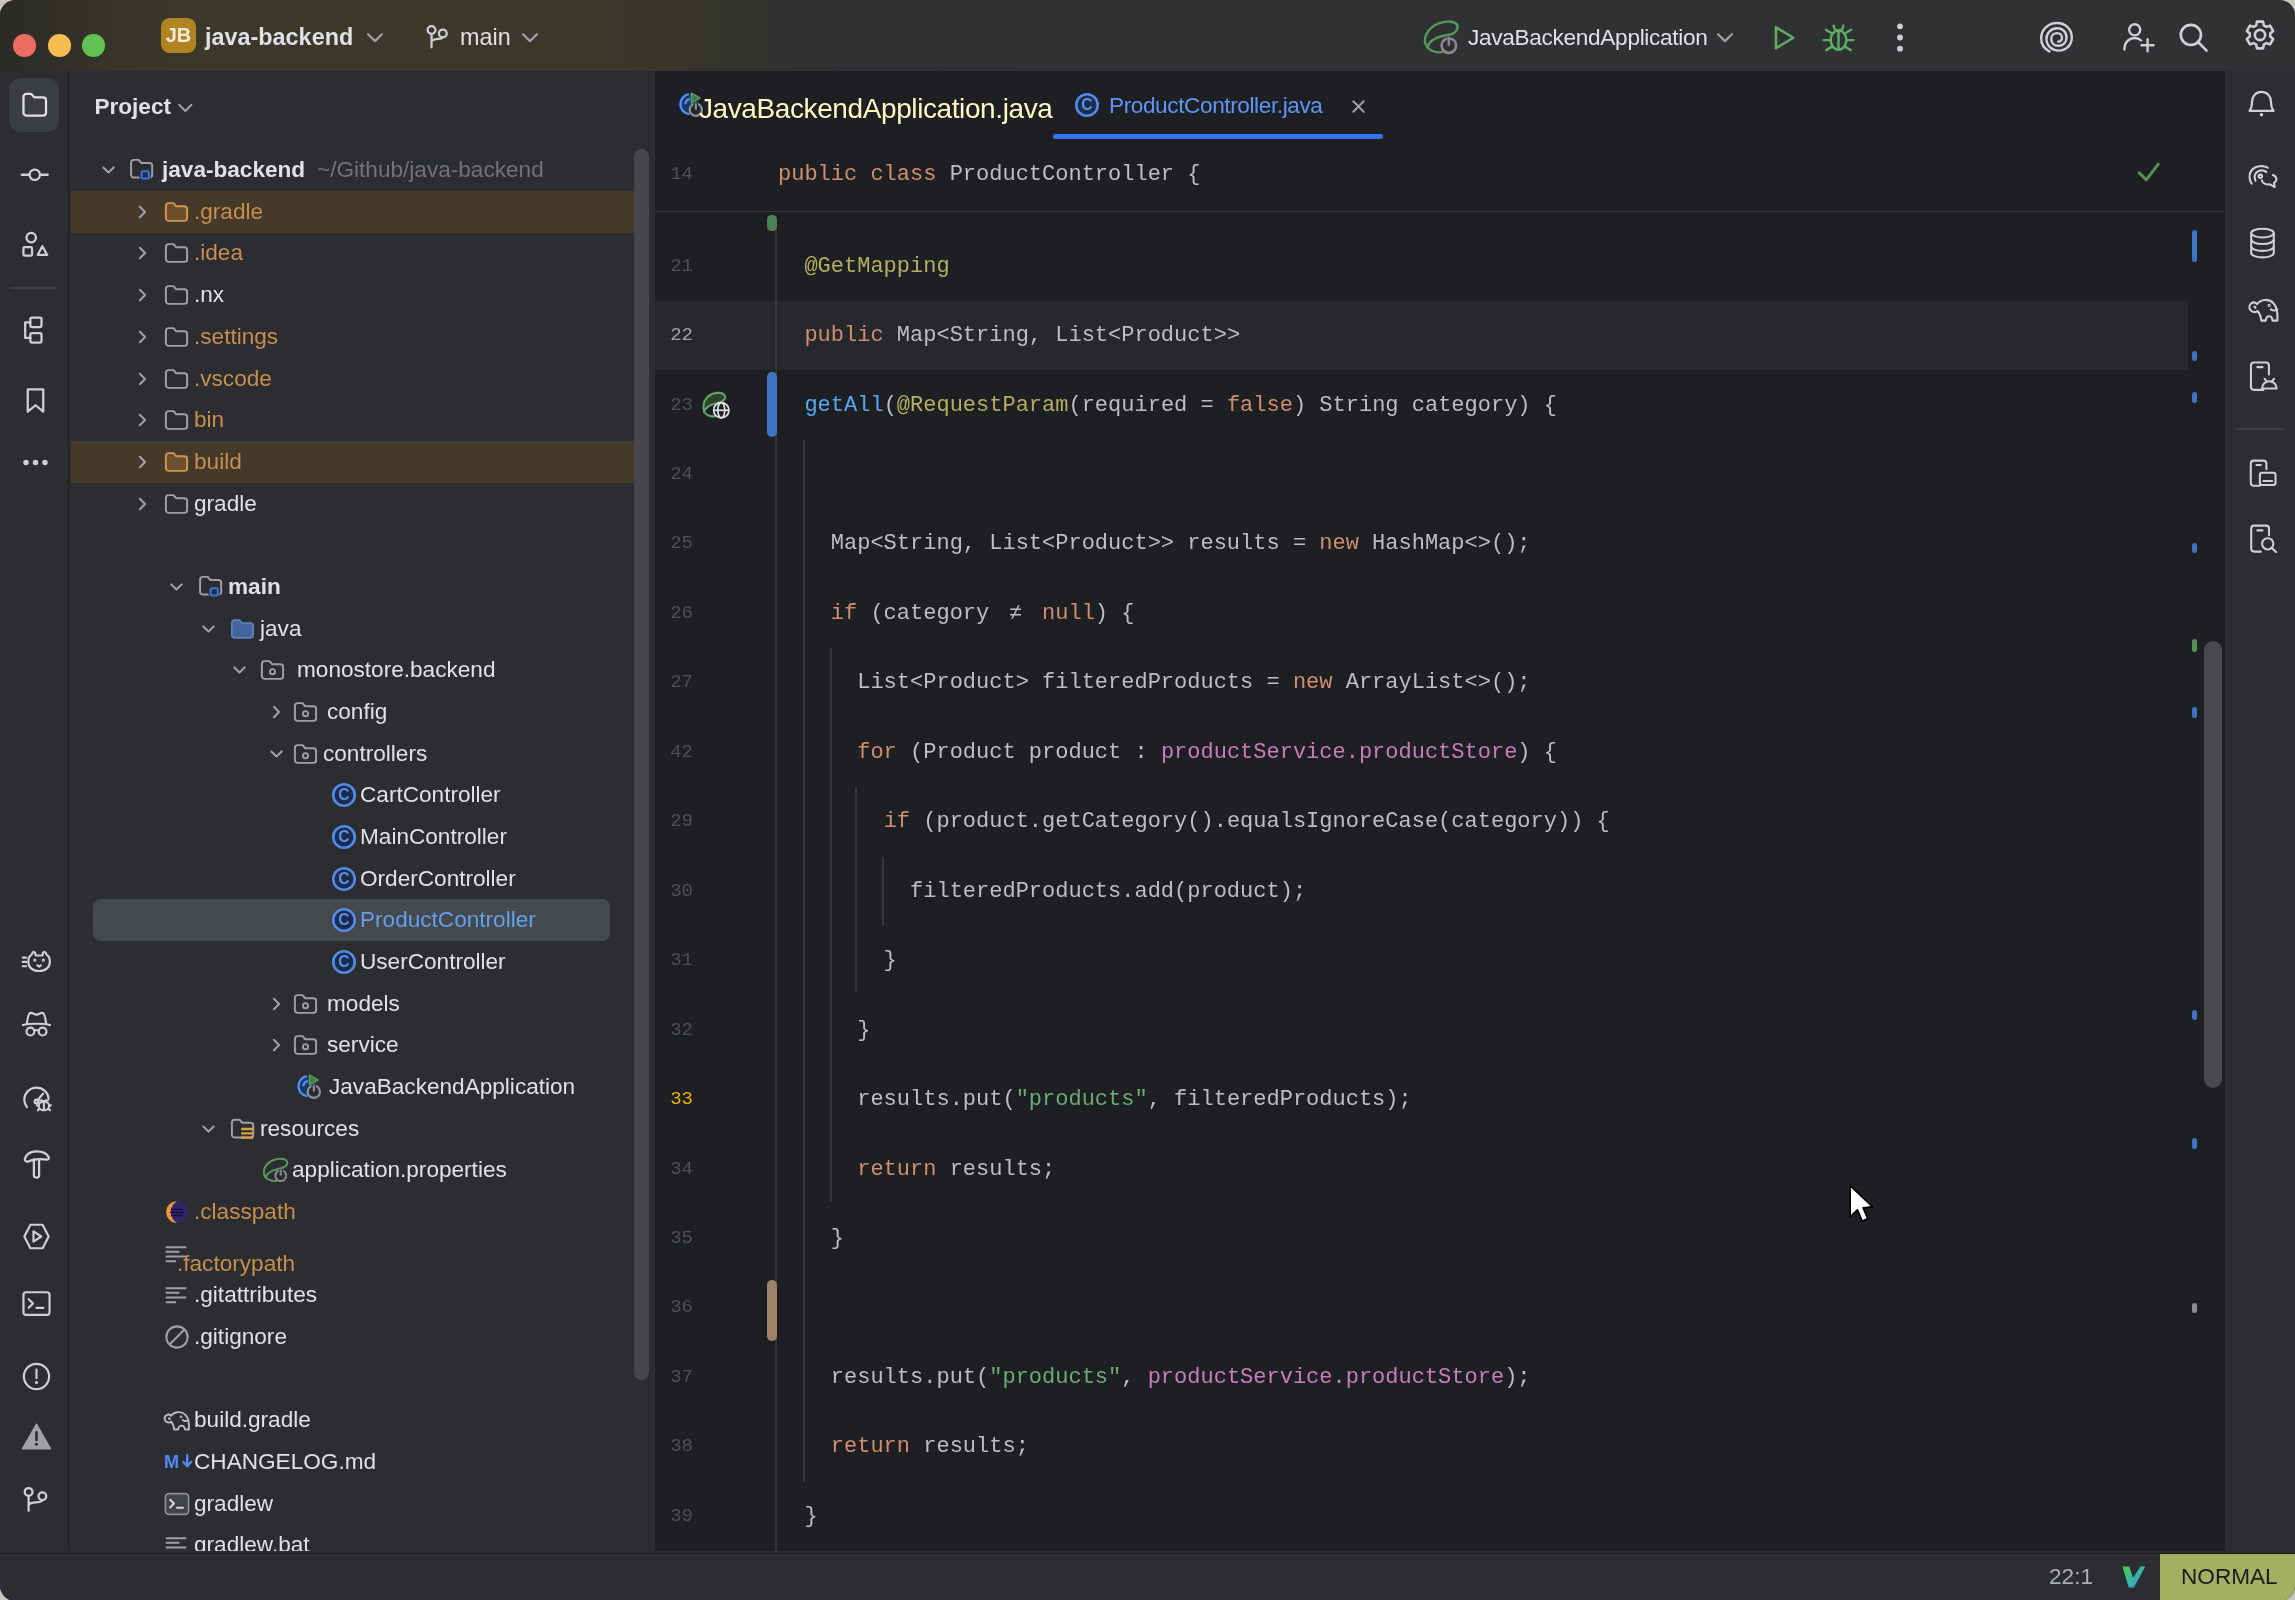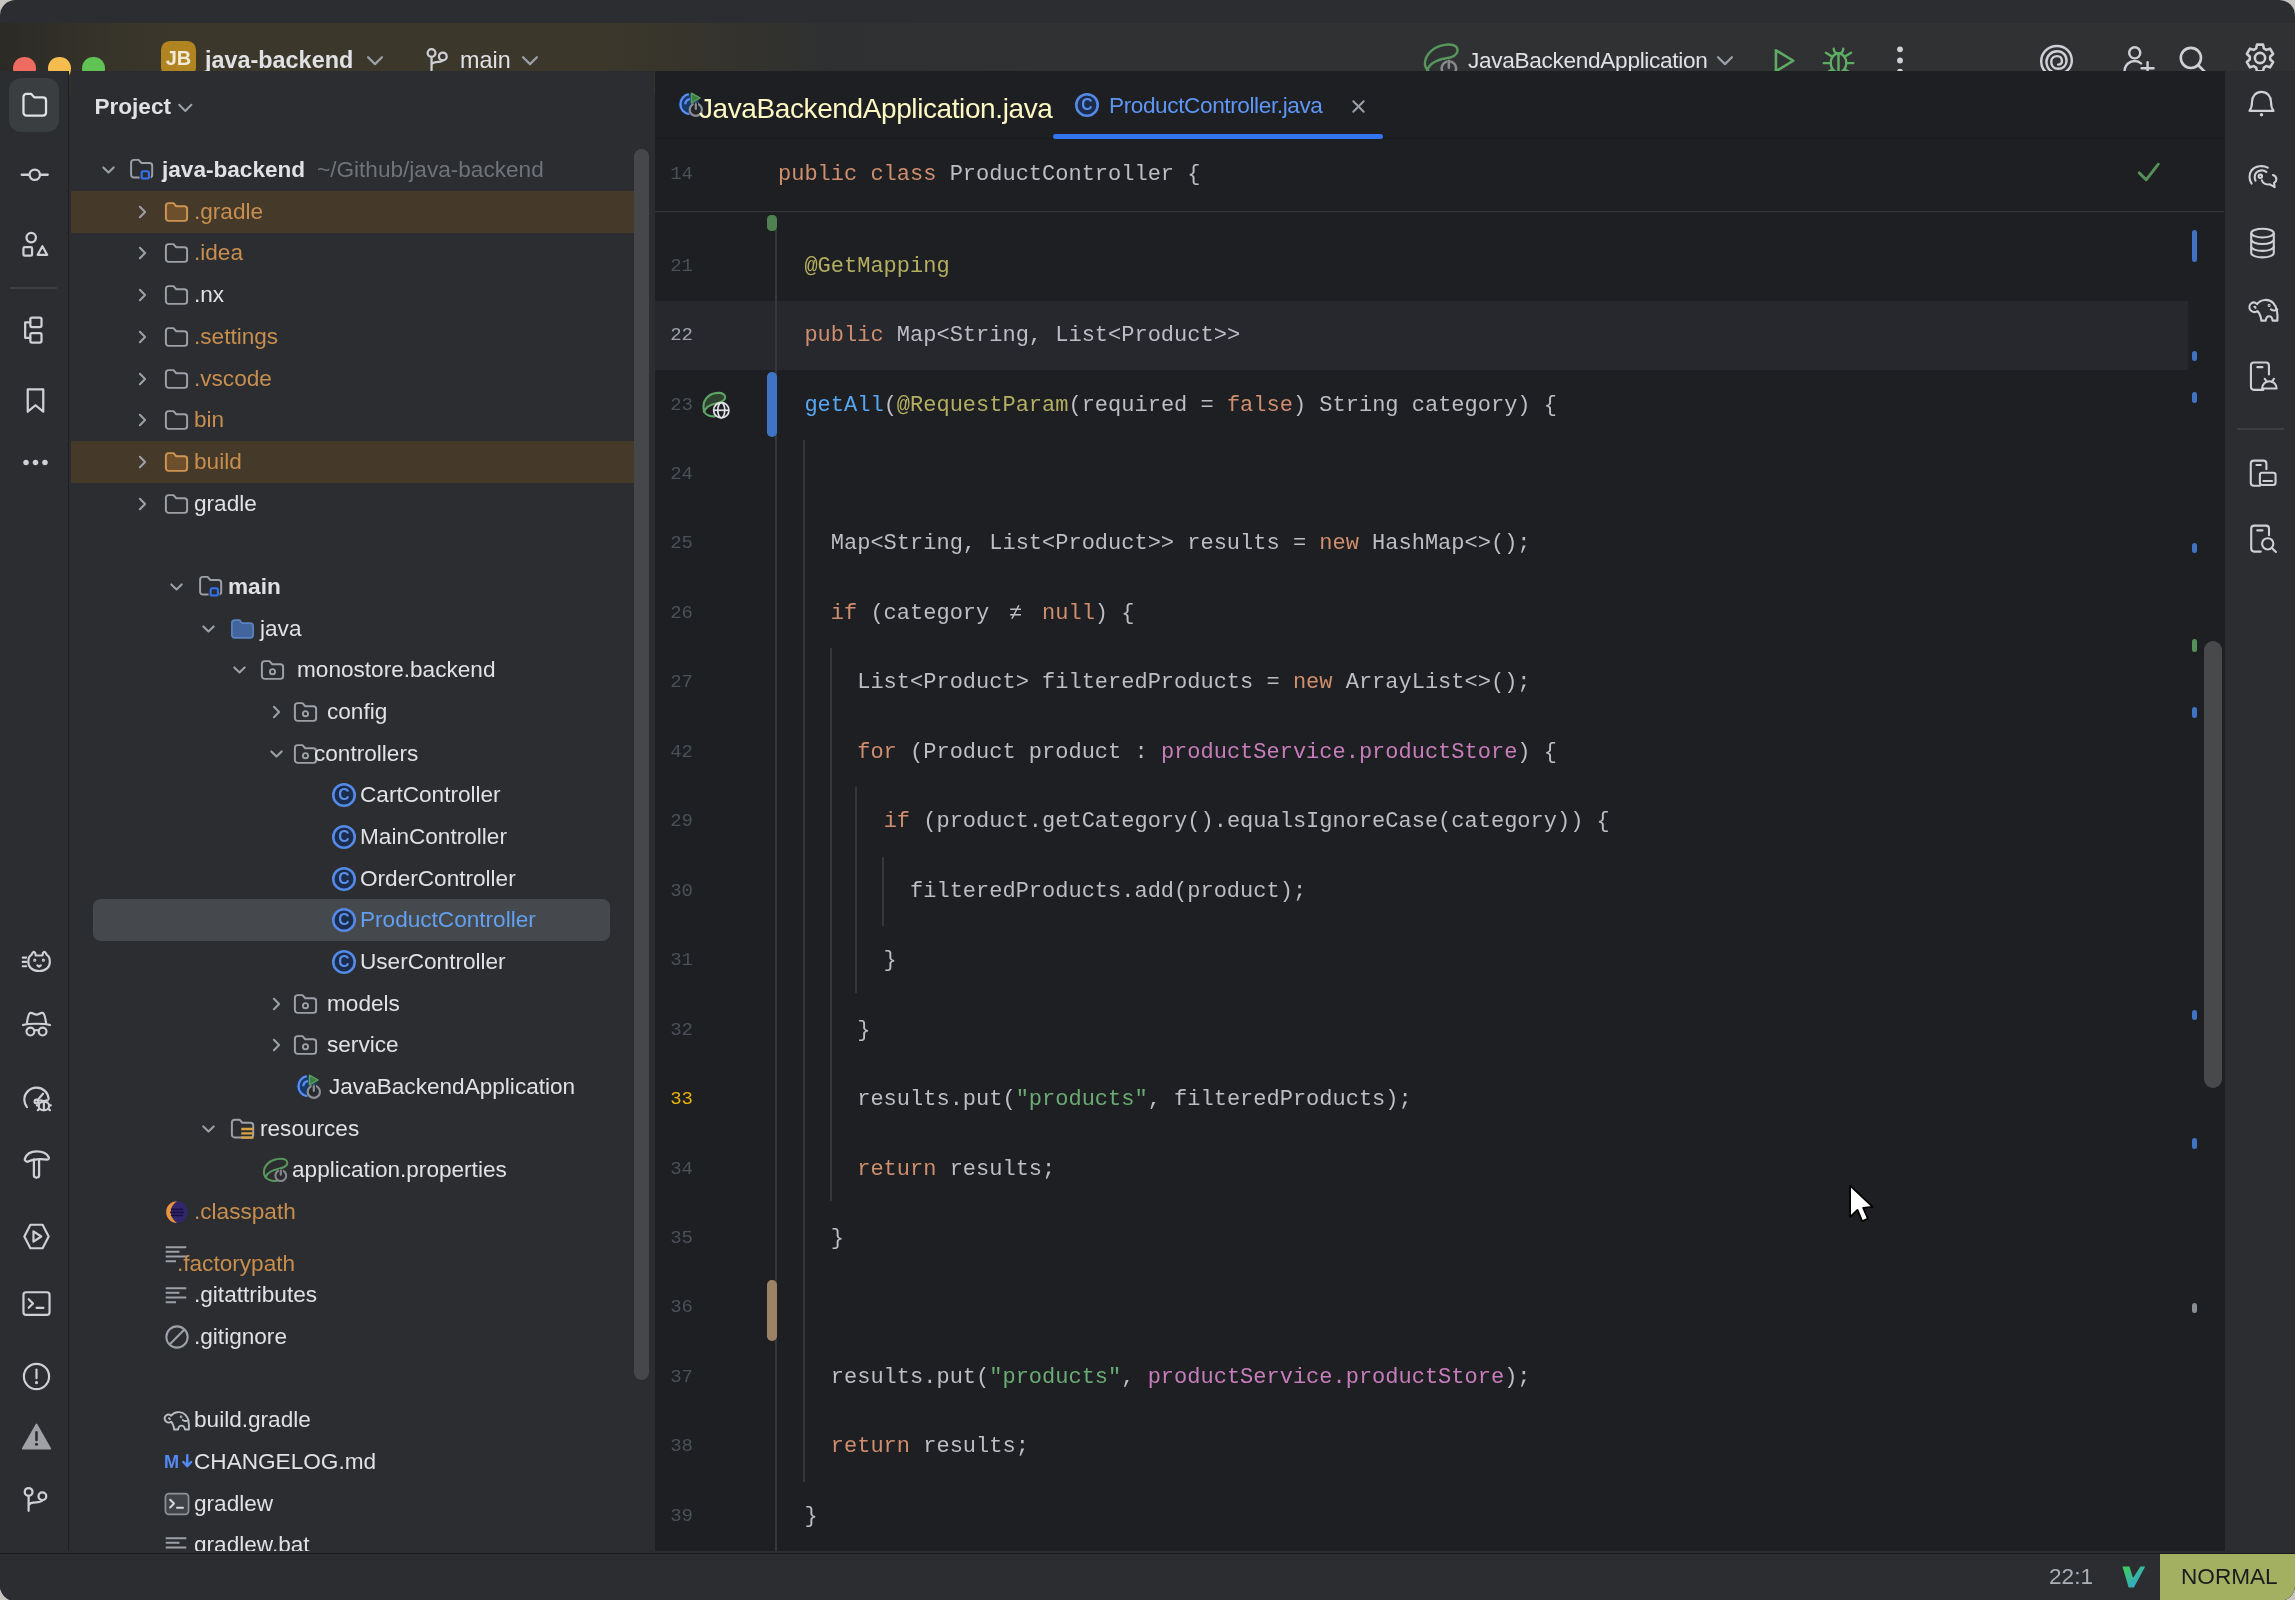--- a/index.html
+++ b/index.html
@@ -2,21 +2,21 @@
 <html style="font-size:14px"><head>
 <meta charset="utf-8">
 <style>
   * { margin:0; padding:0; box-sizing:border-box; }
   html,body { width:2295px; height:1601px; background:#c9c6c1; overflow:hidden; }
   body { font-family:"Liberation Sans", sans-serif; -webkit-font-smoothing:antialiased; text-rendering:optimizeLegibility; }
   #win { position:absolute; left:0; top:0; width:2295px; height:1601px; background:#2b2d30; border-radius:15.6px; overflow:hidden; }
   .abs { position:absolute; }
   
   #titlebar { position:absolute; left:0; top:0; width:2295px; height:71px;
-    background:linear-gradient(90deg,#2b2a26 0%, #37342a 5%, #3b372b 8%, #3b372b 26%, #36342c 30%, #2f3031 36%, #2f3133 45%, #2f3133 100%);margin-top:23px; }
+    background:linear-gradient(90deg,#2b2a26 0%, #37342a 5%, #3b372b 8%, #3b372b 26%, #36342c 30%, #2f3031 36%, #2f3133 45%, #2f3133 100%); }
   .tl { position:absolute; top:34px; width:22.6px; height:22.6px; border-radius:50%; }
   #ttext { position:absolute; left:205px; top:24px; font-size:23.4px; font-weight:700; color:#dfe1e5; }
   #jb { position:absolute; left:161px; top:18px; width:35px; height:35px; border-radius:8.7px; background:#b08420; color:#f2ead7; font-size:20px; font-weight:700; text-align:center; line-height:35px; }
   .tbtext { color:#dfe1e5; font-size:23.4px; }
   
   #lstrip { position:absolute; left:0; top:71px; width:69px; height:1480px; background:#2b2d30; border-right:1.7px solid #1e1f22; }
   .licon { position:absolute; left:20px; }
   
   #ppanel { position:absolute; left:71px; top:71px; width:583px; height:1480px; background:#2b2d30; overflow:hidden; }
   #phead { position:absolute; left:23.4px; top:23.4px; font-size:22.6px; font-weight:700; color:#dfe1e5; }
@@ -359,21 +359,21 @@
         <span class="lab" style="left:256px;">config</span>
       </div>
     <div class="trow" style="top:662px">
         <svg class="chev" style="left:196px" width="19" height="19" viewBox="0 0 22 22">
           <polyline points="5,8 11,14 17,8" fill="none" stroke="#9da0a8" stroke-width="2.4" stroke-linecap="round" stroke-linejoin="round"></polyline>
         </svg>
         <svg class="ticon" style="left:222px" width="25" height="22" viewBox="0 0 29 25">
           <path d="M2.2 5.5 C2.2 3.6 3.7 2.2 5.5 2.2 H11 L14.2 5.8 H23.6 C25.4 5.8 26.8 7.2 26.8 9 V19.5 C26.8 21.3 25.4 22.8 23.6 22.8 H5.5 C3.7 22.8 2.2 21.3 2.2 19.5 Z" fill="none" stroke="#9da0a8" stroke-width="2.3" stroke-linejoin="round"></path>
           <circle cx="14.5" cy="14.5" r="3" fill="none" stroke="#9da0a8" stroke-width="2.2"></circle>
         </svg>
-        <span class="lab" style="left:243px;">controllers</span>
+        <span class="lab" style="left:252px;">controllers</span>
       </div>
     <div class="trow" style="top:703px">
         <svg class="ticon" style="left:260px;font-size:26px" width="26" height="26" viewBox="0 0 30 30">
           <circle cx="15" cy="15" r="12.4" fill="#1c2c4d" stroke="#548ae6" stroke-width="3"></circle>
           <text x="15" y="21" text-anchor="middle" font-family="Liberation Sans" font-size="18" font-weight="bold" fill="#5a8fe8">C</text>
         </svg>
         <span class="lab" style="left:289px;">CartController</span>
       </div>
     <div class="trow" style="top:745px">
         <svg class="ticon" style="left:260px;font-size:26px" width="26" height="26" viewBox="0 0 30 30">

